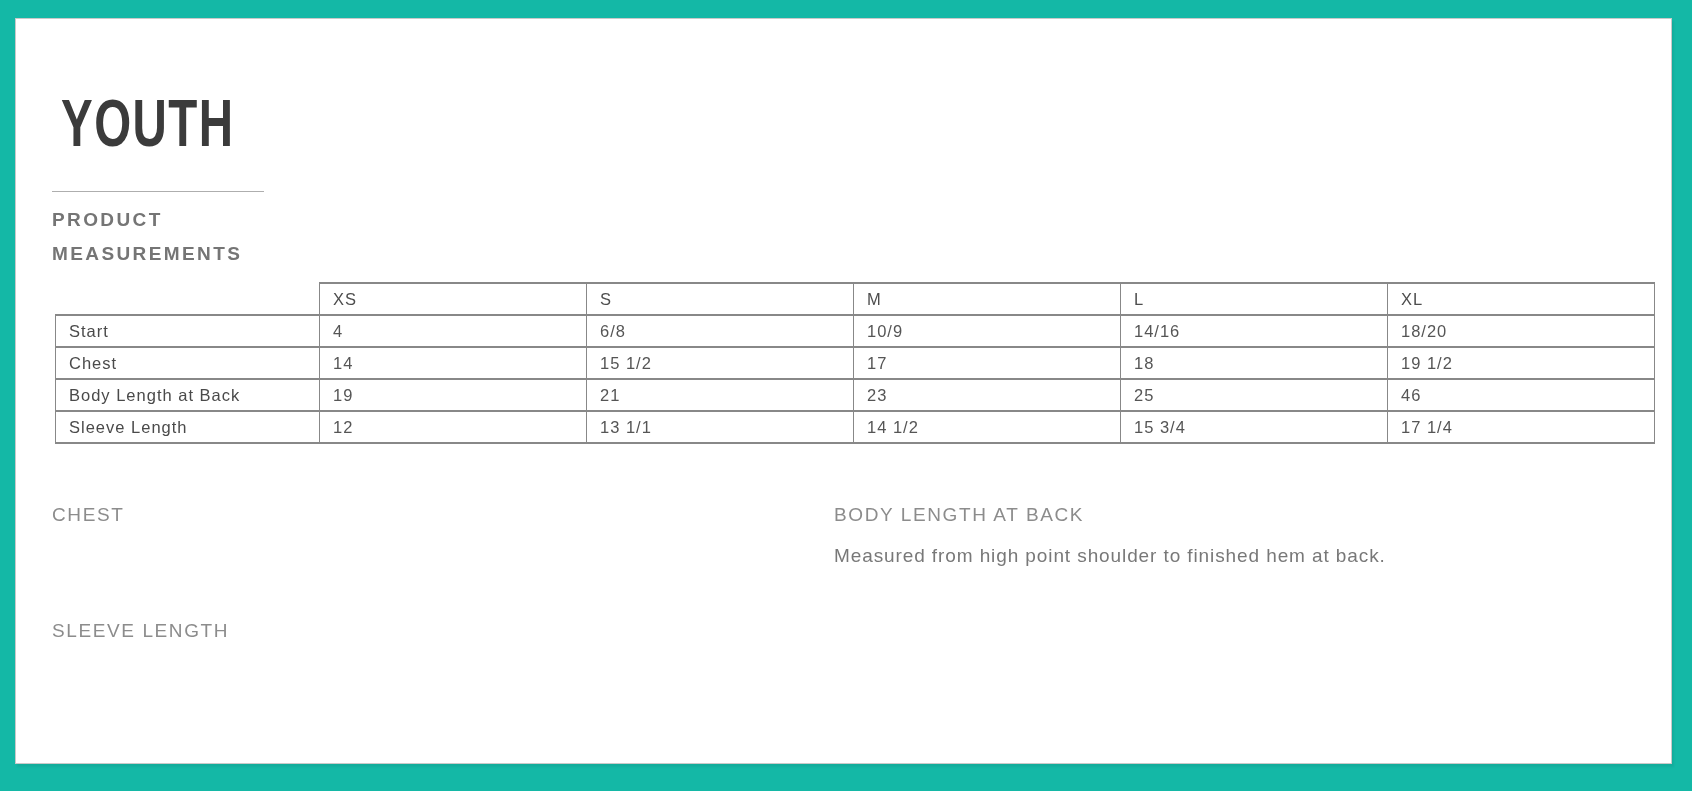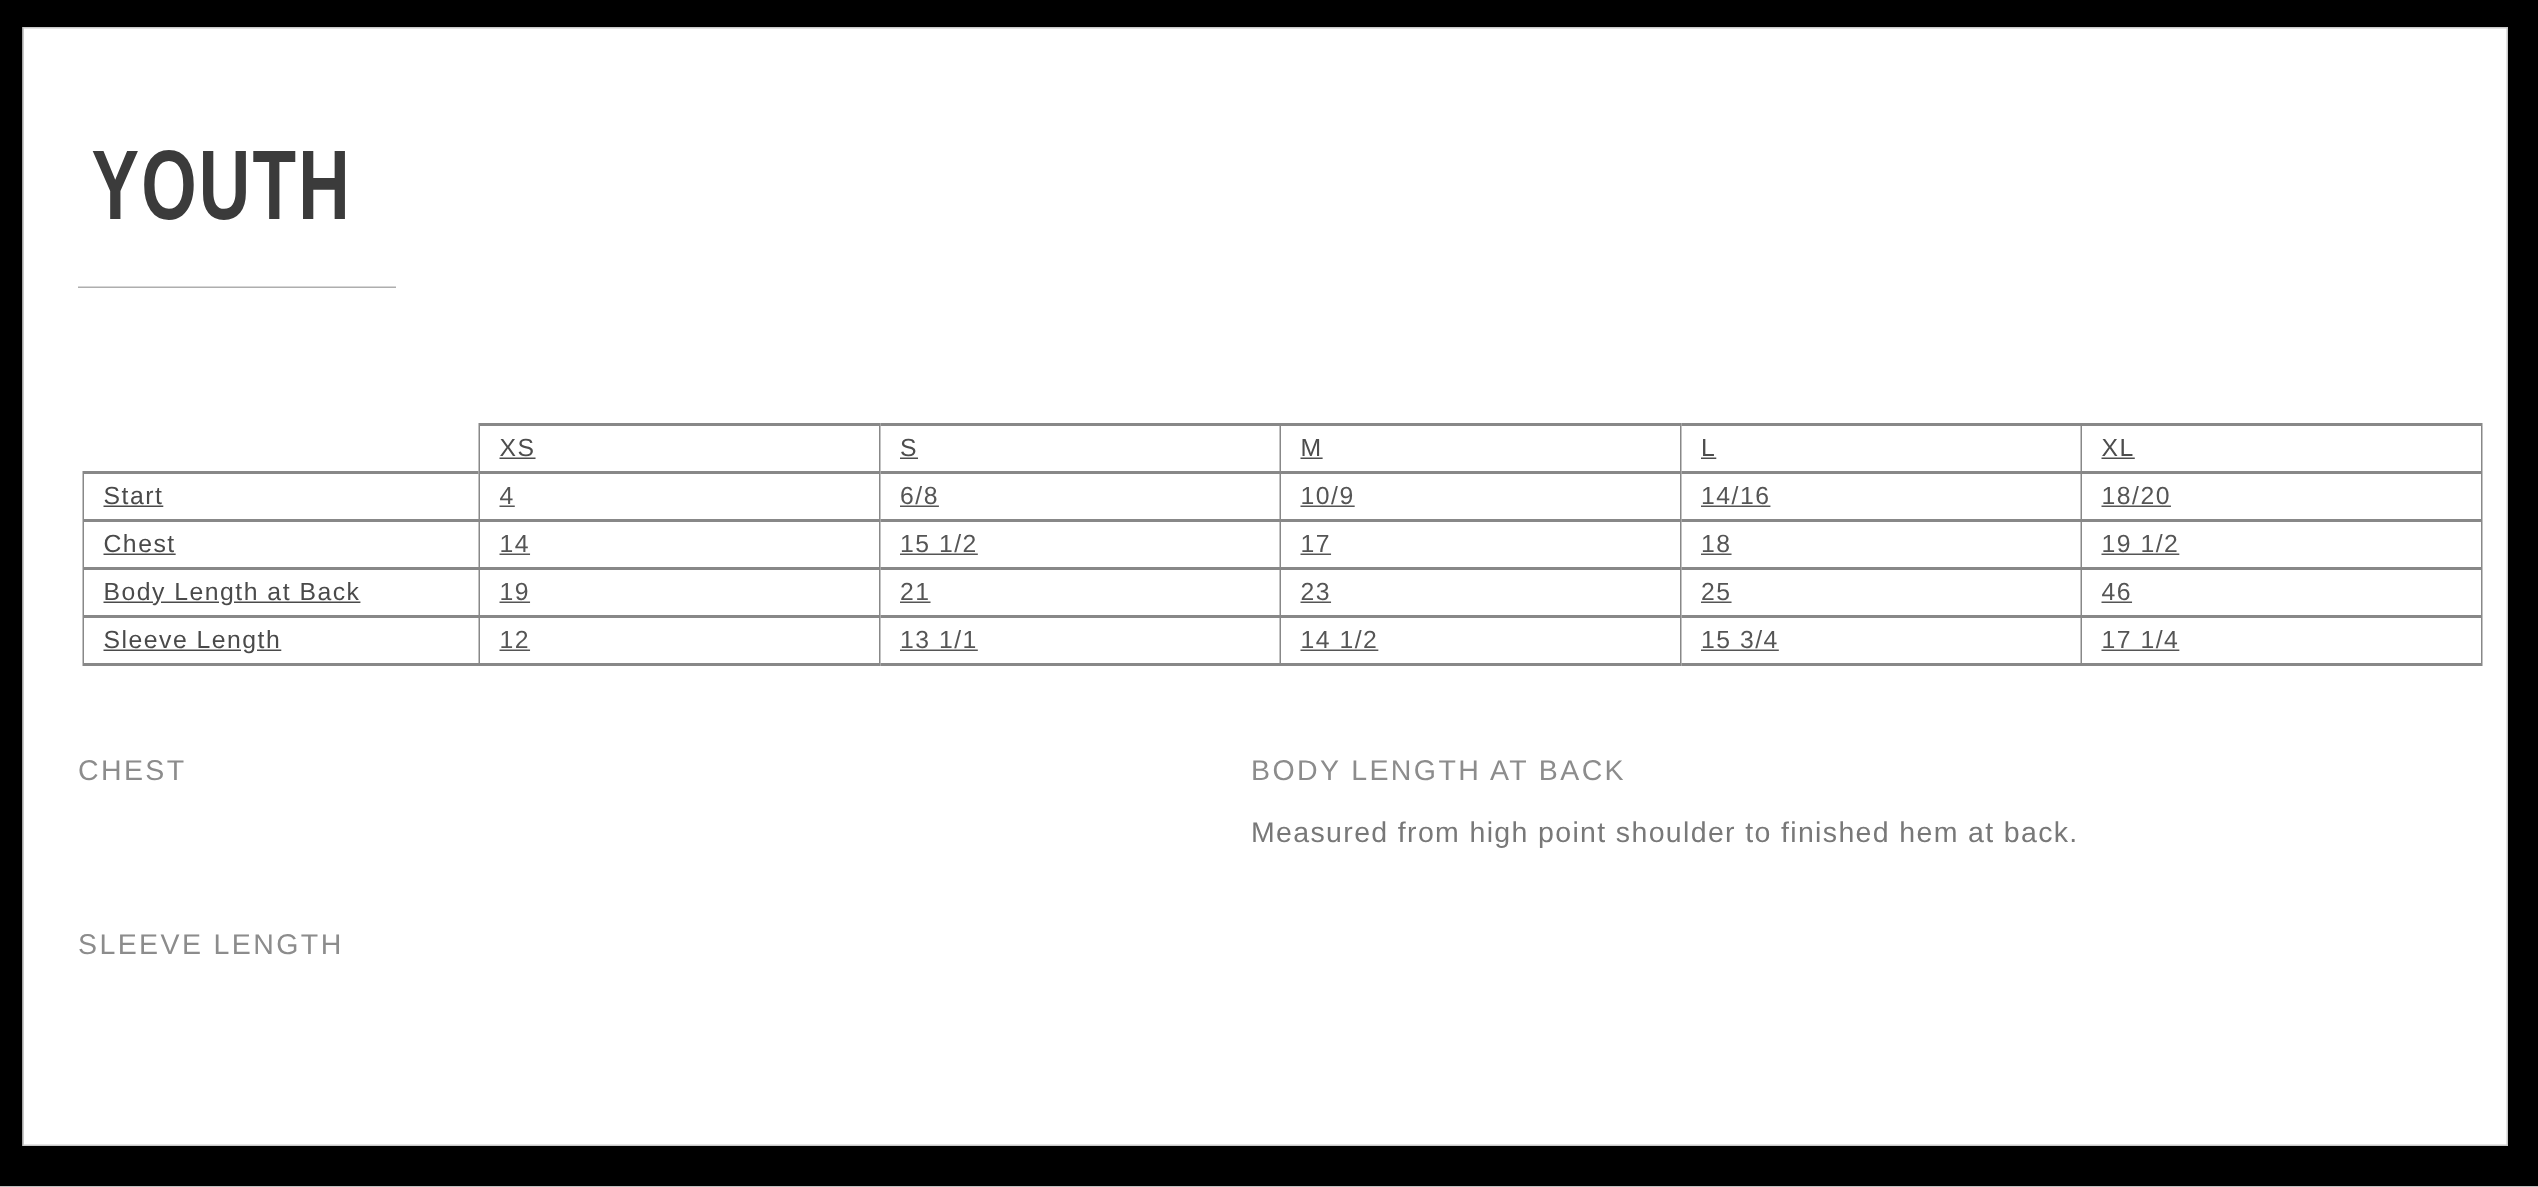--- a/index.html
+++ b/index.html
@@ -5,21 +5,21 @@
   html, body {
     margin: 0;
     padding: 0;
     background: #ffffff;
     font-family: "Liberation Sans", sans-serif;
   }
   .stage {
     position: relative;
     width: 1692px;
     height: 791px;
-    background: #000000;
+    background: #14b8a6;
     overflow: hidden;
   }
   .frame {
     position: absolute;
     left: 15px;
     top: 18px;
     width: 1655px;
     height: 744px;
     border: 1px solid #c9c9c9;
     background: #ffffff;
@@ -73,21 +73,20 @@
     padding: 0 0 0 13px;
     font-size: 16.5px;
     font-weight: normal;
     text-align: left;
     vertical-align: middle;
     letter-spacing: 1px;
     color: #555555;
     background: #ffffff;
     overflow: hidden;
     white-space: nowrap;
-    text-decoration: underline;
   }
   table.size-chart th.corner {
     border: none;
     background: transparent;
   }
   table.size-chart th { color: #4d4d4d; }
   table.size-chart td.row-label { color: #4a4a4a; }
   col.c-label { width: 264px; }
   col.c-size  { width: 267px; }
   .section {
@@ -112,20 +111,24 @@
 </head>
 <body>
 
 <div class="stage">
   <div class="frame">
 
     <div class="brand-title">YOUTH</div>
 
     <div class="rule"></div>
 
+    <div class="subtitle">
+      <div>PRODUCT</div>
+      <div>MEASUREMENTS</div>
+    </div>
 
     <table class="size-chart">
       <colgroup>
         <col class="c-label">
           <col class="c-size">
           <col class="c-size">
           <col class="c-size">
           <col class="c-size">
           <col class="c-size">
       </colgroup>

